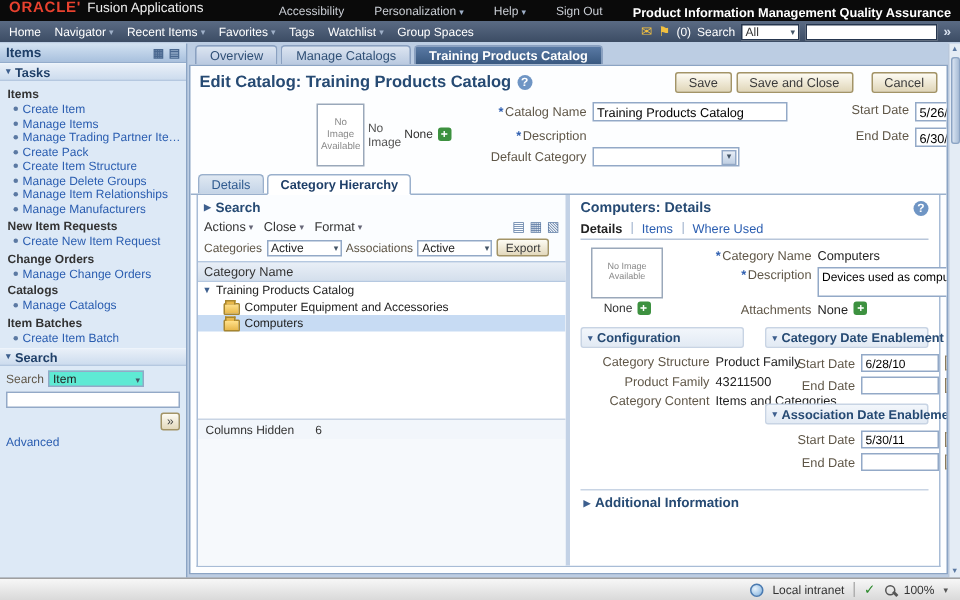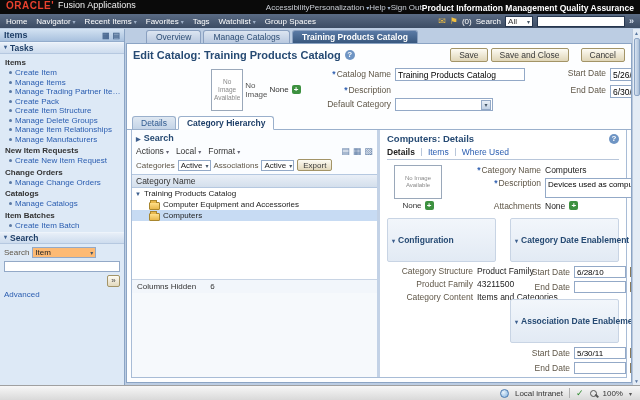--- a/index.html
+++ b/index.html
@@ -5,34 +5,34 @@
   *{margin:0;padding:0;box-sizing:border-box}
   html,body{background:#7a7a7a}
   .app{position:relative;width:640px;height:400px;background:#bccde3;overflow:hidden;
        font-family:"Liberation Sans",sans-serif;font-size:9px;color:#222}
 
   
   .topbar{position:absolute;top:0;left:0;width:100%;height:15px;background:#0a0a0a;
           display:flex;padding:0 6px;gap:4px}
   .brand{color:#e8412e;font-weight:bold;font-size:10px;letter-spacing:.5px}
   .brand-suffix{color:#eee;font-size:9px}
-  .topbar-right{margin-left:auto;display:flex;align-items:center;gap:0}
+  .topbar-right{margin-left:auto;display:flex;align-items:center;gap:20px}
   .toplink{color:#c9cdd4;font-size:8px;display:flex;align-items:center;gap:2px}
   .appname{color:#fff;font-weight:bold;font-size:8.5px}
   .dn{font-size:6px;color:#9fb0c8}
 
   
   .menubar{position:absolute;top:14px;left:0;width:100%;height:14px;
            background:linear-gradient(#5a6b84,#3c4c64);display:flex;align-items:center;
            padding:0 6px;gap:9px;color:#fff}
   .menuitem{font-size:8px;display:flex;align-items:center;gap:2px;white-space:nowrap}
   .menubar-right{margin-left:auto;display:flex;align-items:center;gap:4px}
   .flag{color:#f2c040;font-size:9px;line-height:9px}
   .mb-select{background:#fff;color:#333;border:1px solid #26364e;font-size:8px;height:11px;
-             display:flex;align-items:center;gap:10px;padding:0 2px}
+             display:flex;align-items:center;gap:21px;padding:0 2px}
   .mb-input{background:#fff;border:1px solid #26364e;height:11px;width:88px;font-size:8px;padding:0 2px}
   .go{font-size:9px;color:#d9e2ef;font-weight:bold}
 
   
   .sidebar{position:absolute;top:29px;left:0;width:125px;bottom:15px;background:#dde9f6;
            border-right:1px solid #8ba4c4;display:flex;flex-direction:column;overflow:hidden}
   .sb-title{height:13px;background:linear-gradient(#d3e2f2,#a9c1de);border-bottom:1px solid #93accc;
             display:flex;align-items:center;padding:0 4px;font-weight:bold;color:#1f3f68;font-size:9px;flex:0 0 auto}
   .sb-title-icons{margin-left:auto;display:flex;gap:3px;color:#4a6890;font-size:8px}
   .sb-hdr{height:12px;background:linear-gradient(#e8eff8,#cddcee);border-bottom:1px solid #b5c8e0;
@@ -40,30 +40,30 @@
           font-weight:bold;color:#1f3f68;font-size:8.5px;flex:0 0 auto}
   .tri{font-size:6px;color:#3d5f8e}
   .sb-groups{padding:2px 2px 2px 5px}
   .sb-glabel{font-weight:bold;color:#333;font-size:8px;margin-top:2px;line-height:10px}
   .sb-link{display:flex;align-items:center;gap:3px;padding-left:4px;line-height:9.5px;cursor:pointer}
   .bullet{width:3px;height:3px;background:#5b79a3;border-radius:50%;flex:0 0 auto}
   .lnk{color:#2a5db0;font-size:8px;white-space:nowrap;overflow:hidden;text-overflow:ellipsis}
   .sb-search{padding:3px 4px;display:flex;flex-direction:column;gap:3px}
   .sb-row{display:flex;align-items:center;gap:3px}
   .sb-lbl{font-size:8px;color:#5f5647}
-  .sb-sel{width:64px;height:11px;background:#fdba74;border:1px solid #93a9c7;display:flex;
+  .sb-sel{width:64px;height:11px;background:#5eead4;border:1px solid #93a9c7;display:flex;
           align-items:center;justify-content:space-between;padding:0 2px;font-size:8px}
   .sb-input{flex:1;height:11px;background:#fff;border:1px solid #93a9c7;font-size:8px;padding:0 2px;min-width:0}
   .mini-go{width:13px;height:12px;background:linear-gradient(#fdfbf3,#e3d9bd);border:1px solid #a39467;
            border-radius:2px;font-size:8px;line-height:10px;text-align:center;color:#444}
   .advanced{color:#2a5db0;font-size:8px}
 
   
   .main{position:absolute;top:29px;left:126px;right:8px;bottom:15px}
-  .tabs{display:flex;align-items:flex-end;height:14px;padding-left:20px;gap:2px}
+  .tabs{display:flex;align-items:flex-end;height:14px;padding-left:4px;gap:2px}
   .tab{padding:1px 9px;font-size:8.5px;border:1px solid #8aa0c0;border-bottom:none;
        border-radius:3px 3px 0 0;background:linear-gradient(#dce5f1,#b9c9e0);color:#2f4f75;white-space:nowrap}
   .tab.active{background:linear-gradient(#5a7aa5,#39587f);color:#fff;font-weight:bold}
   .content{position:absolute;top:14px;left:0;right:0;bottom:2px;background:#fdfeff;
            border:1px solid #8ba4c4;display:flex;flex-direction:column;overflow:hidden}
 
   .ec-header{display:flex;align-items:center;padding:4px 6px 2px;gap:4px}
   .ec-title{font-weight:bold;color:#264a73;font-size:11px;white-space:nowrap}
   .help{display:inline-block;width:10px;height:10px;border-radius:50%;background:#6f95c4;color:#fff;
         font-size:8px;line-height:10px;text-align:center;font-weight:bold;flex:0 0 auto}
@@ -111,21 +111,21 @@
           display:flex;min-height:0}
   
   .lpane{width:248px;border-right:3px solid #c3d2e6;background:#fbfdff;display:flex;
          flex-direction:column;flex:0 0 auto}
   .lp-hdr{display:flex;align-items:center;gap:3px;padding:3px 4px 1px;font-weight:bold;color:#264a73;font-size:9px}
   .lp-toolbar{display:flex;align-items:center;gap:7px;padding:2px 4px;font-size:8.5px;color:#333}
   .tmenu{display:flex;align-items:center;gap:2px}
   .tb-icons{margin-left:auto;display:flex;gap:3px;color:#5b79a3;font-size:9px}
   .lp-filters{display:flex;align-items:center;gap:3px;padding:1px 4px 3px;font-size:8px;color:#5f5647}
   .mini-sel{height:11px;background:#fff;border:1px solid #93a9c7;display:flex;align-items:center;
-            gap:3px;padding:0 1px 0 2px;font-size:8px;color:#222}
+            gap:20px;padding:0 1px 0 2px;font-size:8px;color:#222}
   .mini-btn{height:12px;background:linear-gradient(#fdfbf3,#e3d9bd);border:1px solid #a39467;
             border-radius:2px;font-size:8px;padding:0 5px;color:#3a3a3a}
   .col-hdr{background:linear-gradient(#e9eff7,#d4dfec);border-top:1px solid #b5c8e0;
            border-bottom:1px solid #b5c8e0;padding:1px 4px;font-size:8.5px;color:#333}
   .tree{background:#fff;height:92px;border-bottom:1px solid #c8d4e4;overflow:hidden}
   .trow{display:flex;align-items:center;gap:3px;height:11px;padding:0 3px;font-size:8px;
         color:#222;white-space:nowrap}
   .trow.selected{background:#c7dbf3}
   .indent{width:11px;flex:0 0 auto}
   .folder{display:inline-block;width:11px;height:8px;background:linear-gradient(#ffe08a,#e8b84b);
@@ -151,21 +151,21 @@
              font-size:6px;padding:2px;line-height:7px}
   .rp-fields{display:flex;flex-direction:column;gap:3px}
   .rrow{display:flex;align-items:flex-start;gap:4px}
   .rlbl{width:80px;text-align:right;color:#5f5647;font-size:8.5px;flex:0 0 auto;white-space:nowrap}
   .rval{font-size:8.5px;color:#222}
   .rdesc{width:142px;height:20px;border:1px solid #93a9c7;font-size:8px;padding:1px 2px;resize:none;
          font-family:"Liberation Sans",sans-serif}
   .sections{display:flex;gap:14px;margin-top:7px}
   .sec{flex:1;min-width:0}
   .sec-hdr{display:flex;align-items:center;gap:3px;background:linear-gradient(#f2f6fb,#e2eaf4);
-           border:1px solid #c8d4e4;border-radius:2px;padding:16px 4px;font-weight:bold;
+           border:1px solid #c8d4e4;border-radius:2px;padding:1px 4px;font-weight:bold;
            color:#264a73;font-size:8.5px;margin-bottom:4px;white-space:nowrap}
   .srow{display:flex;align-items:center;gap:4px;margin-bottom:3px}
   .slbl{width:86px;text-align:right;color:#5f5647;font-size:8.5px;flex:0 0 auto;white-space:nowrap}
   .sval{font-size:8.5px;color:#222;white-space:nowrap}
   .sdate{width:52px;height:12px;border:1px solid #93a9c7;font-size:8px;padding:0 2px;
          font-family:"Liberation Sans",sans-serif}
   .addl{display:flex;align-items:center;gap:3px;border-top:1px solid #c8d4e4;margin-top:9px;
         padding:3px 2px;font-weight:bold;color:#264a73;font-size:9px}
   .rp-fill{flex:1}
 
@@ -407,21 +407,21 @@
           <div class="lp-hdr">
             <span class="tri">▶</span>
             <span>Search</span>
           </div>
           <div class="lp-toolbar">
             <span class="tmenu">
               <span>Actions</span>
               <span class="dn" style="color:#667">▾</span>
             </span>
             <span class="tmenu">
-              <span>Local</span>
+              <span>Close</span>
               <span class="dn" style="color:#667">▾</span>
             </span>
             <span class="tmenu">
               <span>Format</span>
               <span class="dn" style="color:#667">▾</span>
             </span>
             <span class="tb-icons">
               <span>▤</span>
               <span>▦</span>
               <span>▧</span>

